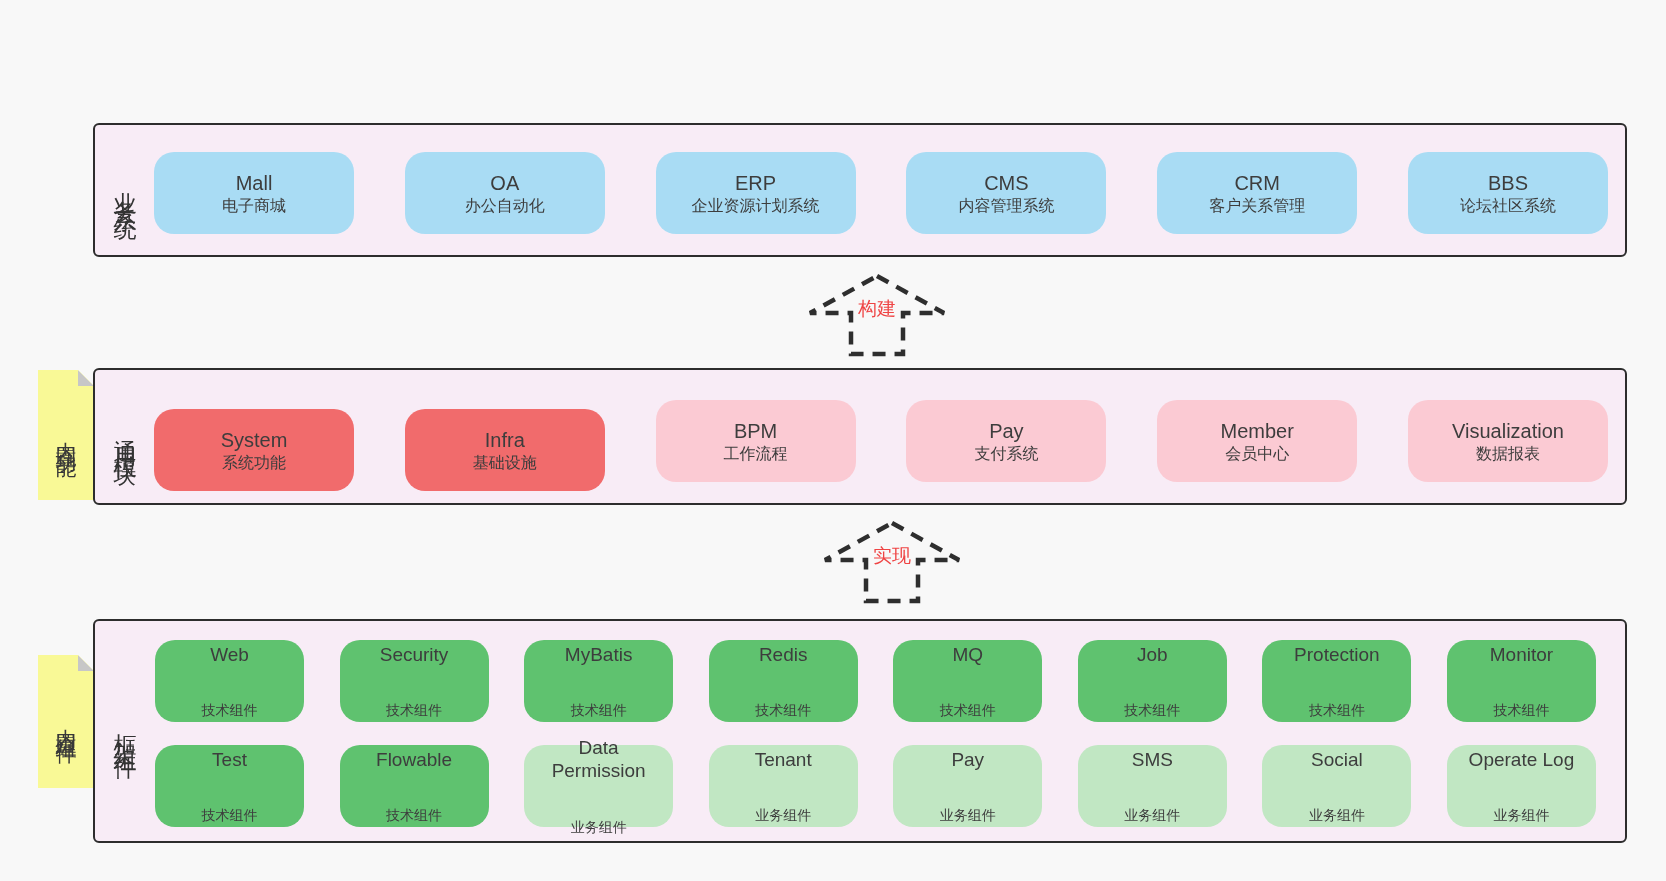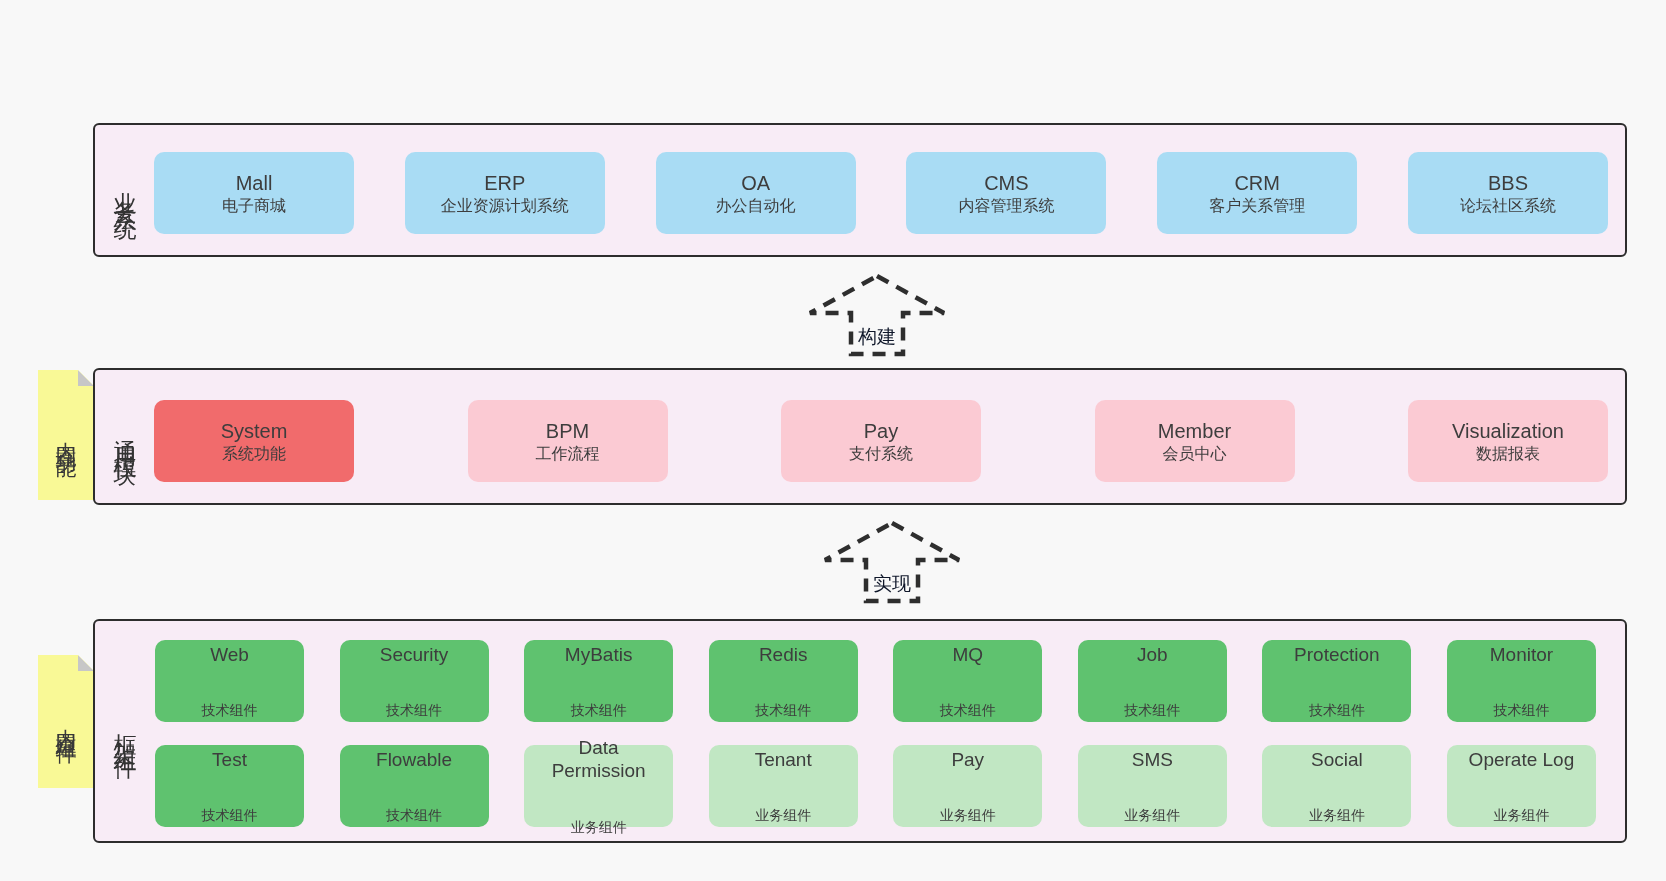--- a/index.html
+++ b/index.html
@@ -57,35 +57,35 @@
     justify-content:space-between;
   }
   .band-1 .row{top:27px;height:82px;}
   .band-2 .row{top:30px;height:82px;}
   .band-3 .row{left:60px;right:29px;height:82px;}
   .band-3 .row-a{top:19px;}
   .band-3 .row-b{top:124px;}
 
   
   .box{
-    border-radius:10px;
+    border-radius:20px;
     display:flex;flex-direction:column;
     align-items:center;justify-content:center;
     text-align:center;
     line-height:1.3;
     padding:2px 6px;
   }
   .box-wide{width:200px;height:82px;}
   .box-narrow{width:149px;height:82px;line-height:1.22;gap:36px;}
   .box .en{font-size:20px;}
   .box .zh{font-size:16px;}
   .box-narrow .en{font-size:19px;}
   .box-narrow .zh{font-size:14px;}
   .blue{background:var(--blue);}
-  .red{background:var(--red);}
+  .red{background:var(--red);margin-top:9px;}
   .pink{background:var(--pink);}
   .green{background:var(--green);}
   .lightgreen{background:var(--lightgreen);}
 
   
   .sticky{
     position:absolute;
     left:38px;width:56px;
     background:var(--yellow);
     clip-path:polygon(0 0, calc(100% - 16px) 0, 100% 16px, 100% 100%, 0 100%);
@@ -112,27 +112,27 @@
   .arrow-2{left:821px;top:519px;}
   .arrow svg{position:absolute;inset:0;}
   .arrow polygon{
     fill:none;
     stroke:#2e2e2e;
     stroke-width:4.5;
     stroke-dasharray:13 9;
   }
   .arrow-label{
     position:absolute;
-    left:50%;top:52px;
+    left:50%;top:24px;
     transform:translateX(-50%);
     background:var(--page-bg);
     padding:0 3px;
     font-size:19px;
     white-space:nowrap;
-    color:#0f172a;
+    color:#ef4444;
   }
 </style>
 </head>
 <body>
 
 <div class="page">
 
   <div class="sticky sticky-0">
     <span class="sticky-text">内置功能</span>
     <span class="fold"></span>
@@ -145,26 +145,26 @@
   <div class="band band-1">
     <div class="band-label">
       <span>业务系统</span>
     </div>
     <div class="row">
       <div class="box box-wide blue">
         <div class="en">Mall</div>
         <div class="zh">电子商城</div>
       </div>
       <div class="box box-wide blue">
+        <div class="en">OA</div>
+        <div class="zh">办公自动化</div>
+      </div>
+      <div class="box box-wide blue">
         <div class="en">ERP</div>
         <div class="zh">企业资源计划系统</div>
-      </div>
-      <div class="box box-wide blue">
-        <div class="en">OA</div>
-        <div class="zh">办公自动化</div>
       </div>
       <div class="box box-wide blue">
         <div class="en">CMS</div>
         <div class="zh">内容管理系统</div>
       </div>
       <div class="box box-wide blue">
         <div class="en">CRM</div>
         <div class="zh">客户关系管理</div>
       </div>
       <div class="box box-wide blue">
@@ -183,20 +183,24 @@
 
   <div class="band band-2">
     <div class="band-label">
       <span>通用模块</span>
     </div>
     <div class="row">
       <div class="box box-wide red">
         <div class="en">System</div>
         <div class="zh">系统功能</div>
       </div>
+      <div class="box box-wide red">
+        <div class="en">Infra</div>
+        <div class="zh">基础设施</div>
+      </div>
       <div class="box box-wide pink">
         <div class="en">BPM</div>
         <div class="zh">工作流程</div>
       </div>
       <div class="box box-wide pink">
         <div class="en">Pay</div>
         <div class="zh">支付系统</div>
       </div>
       <div class="box box-wide pink">
         <div class="en">Member</div>

